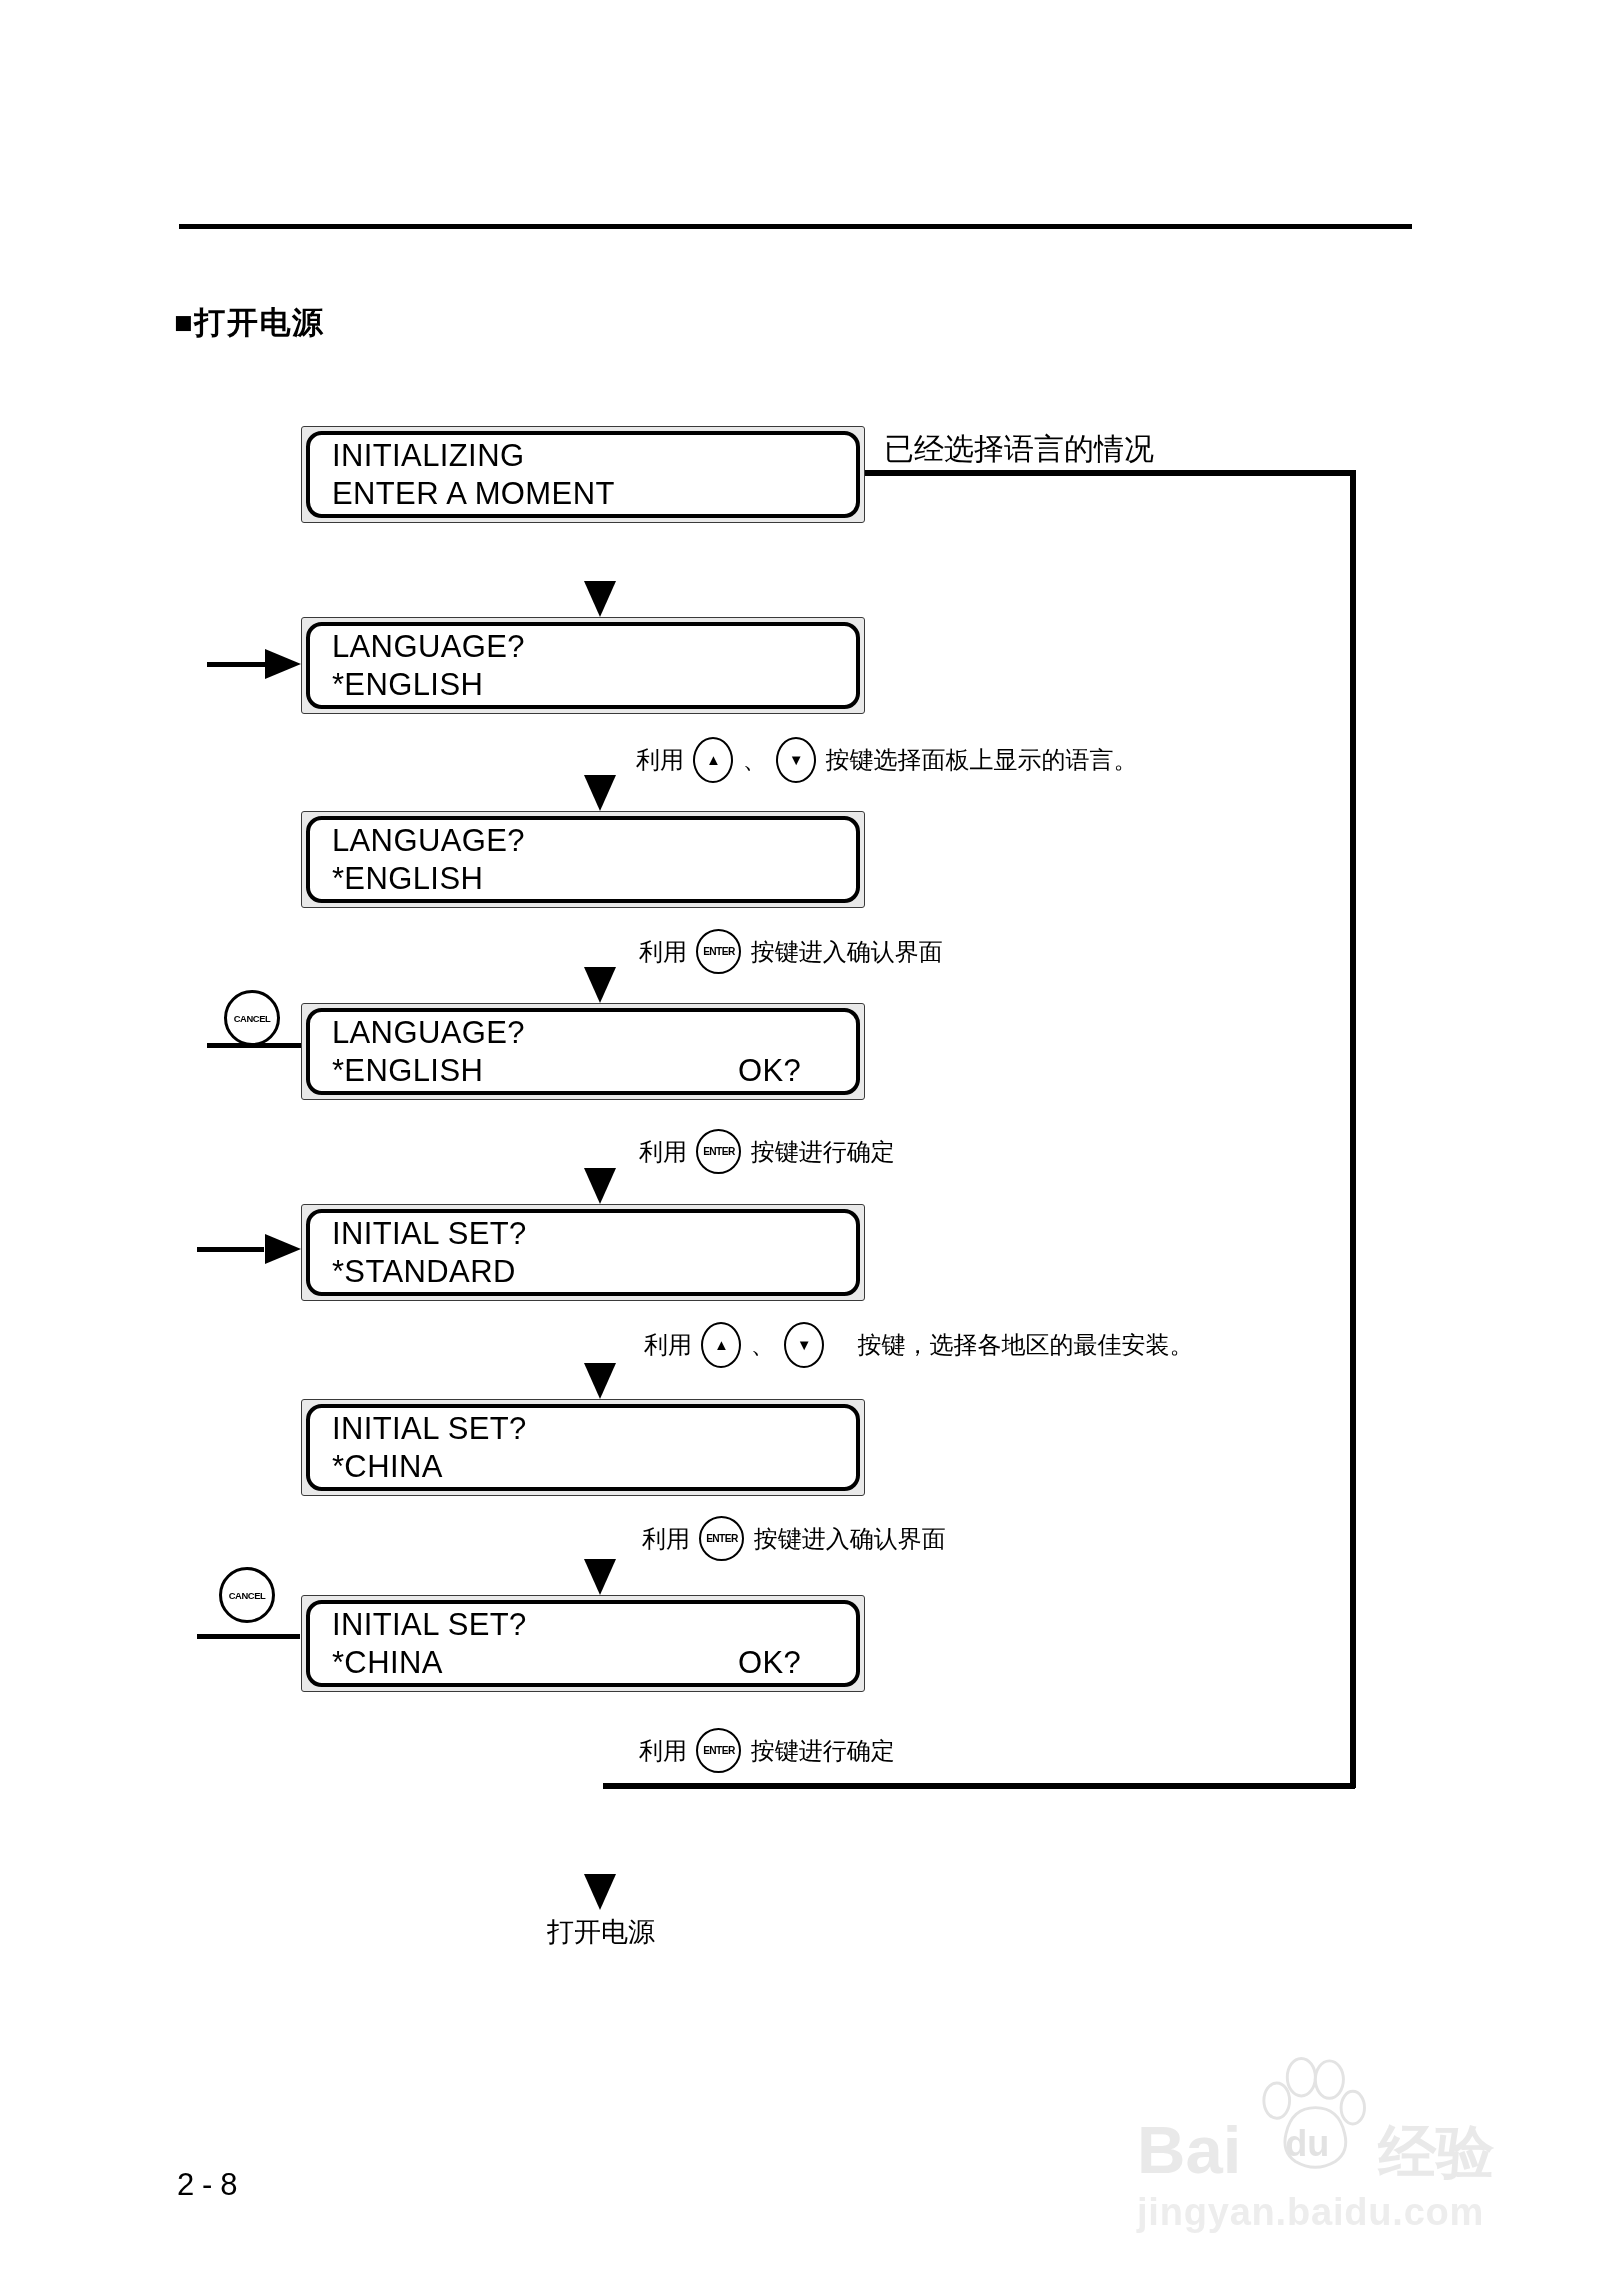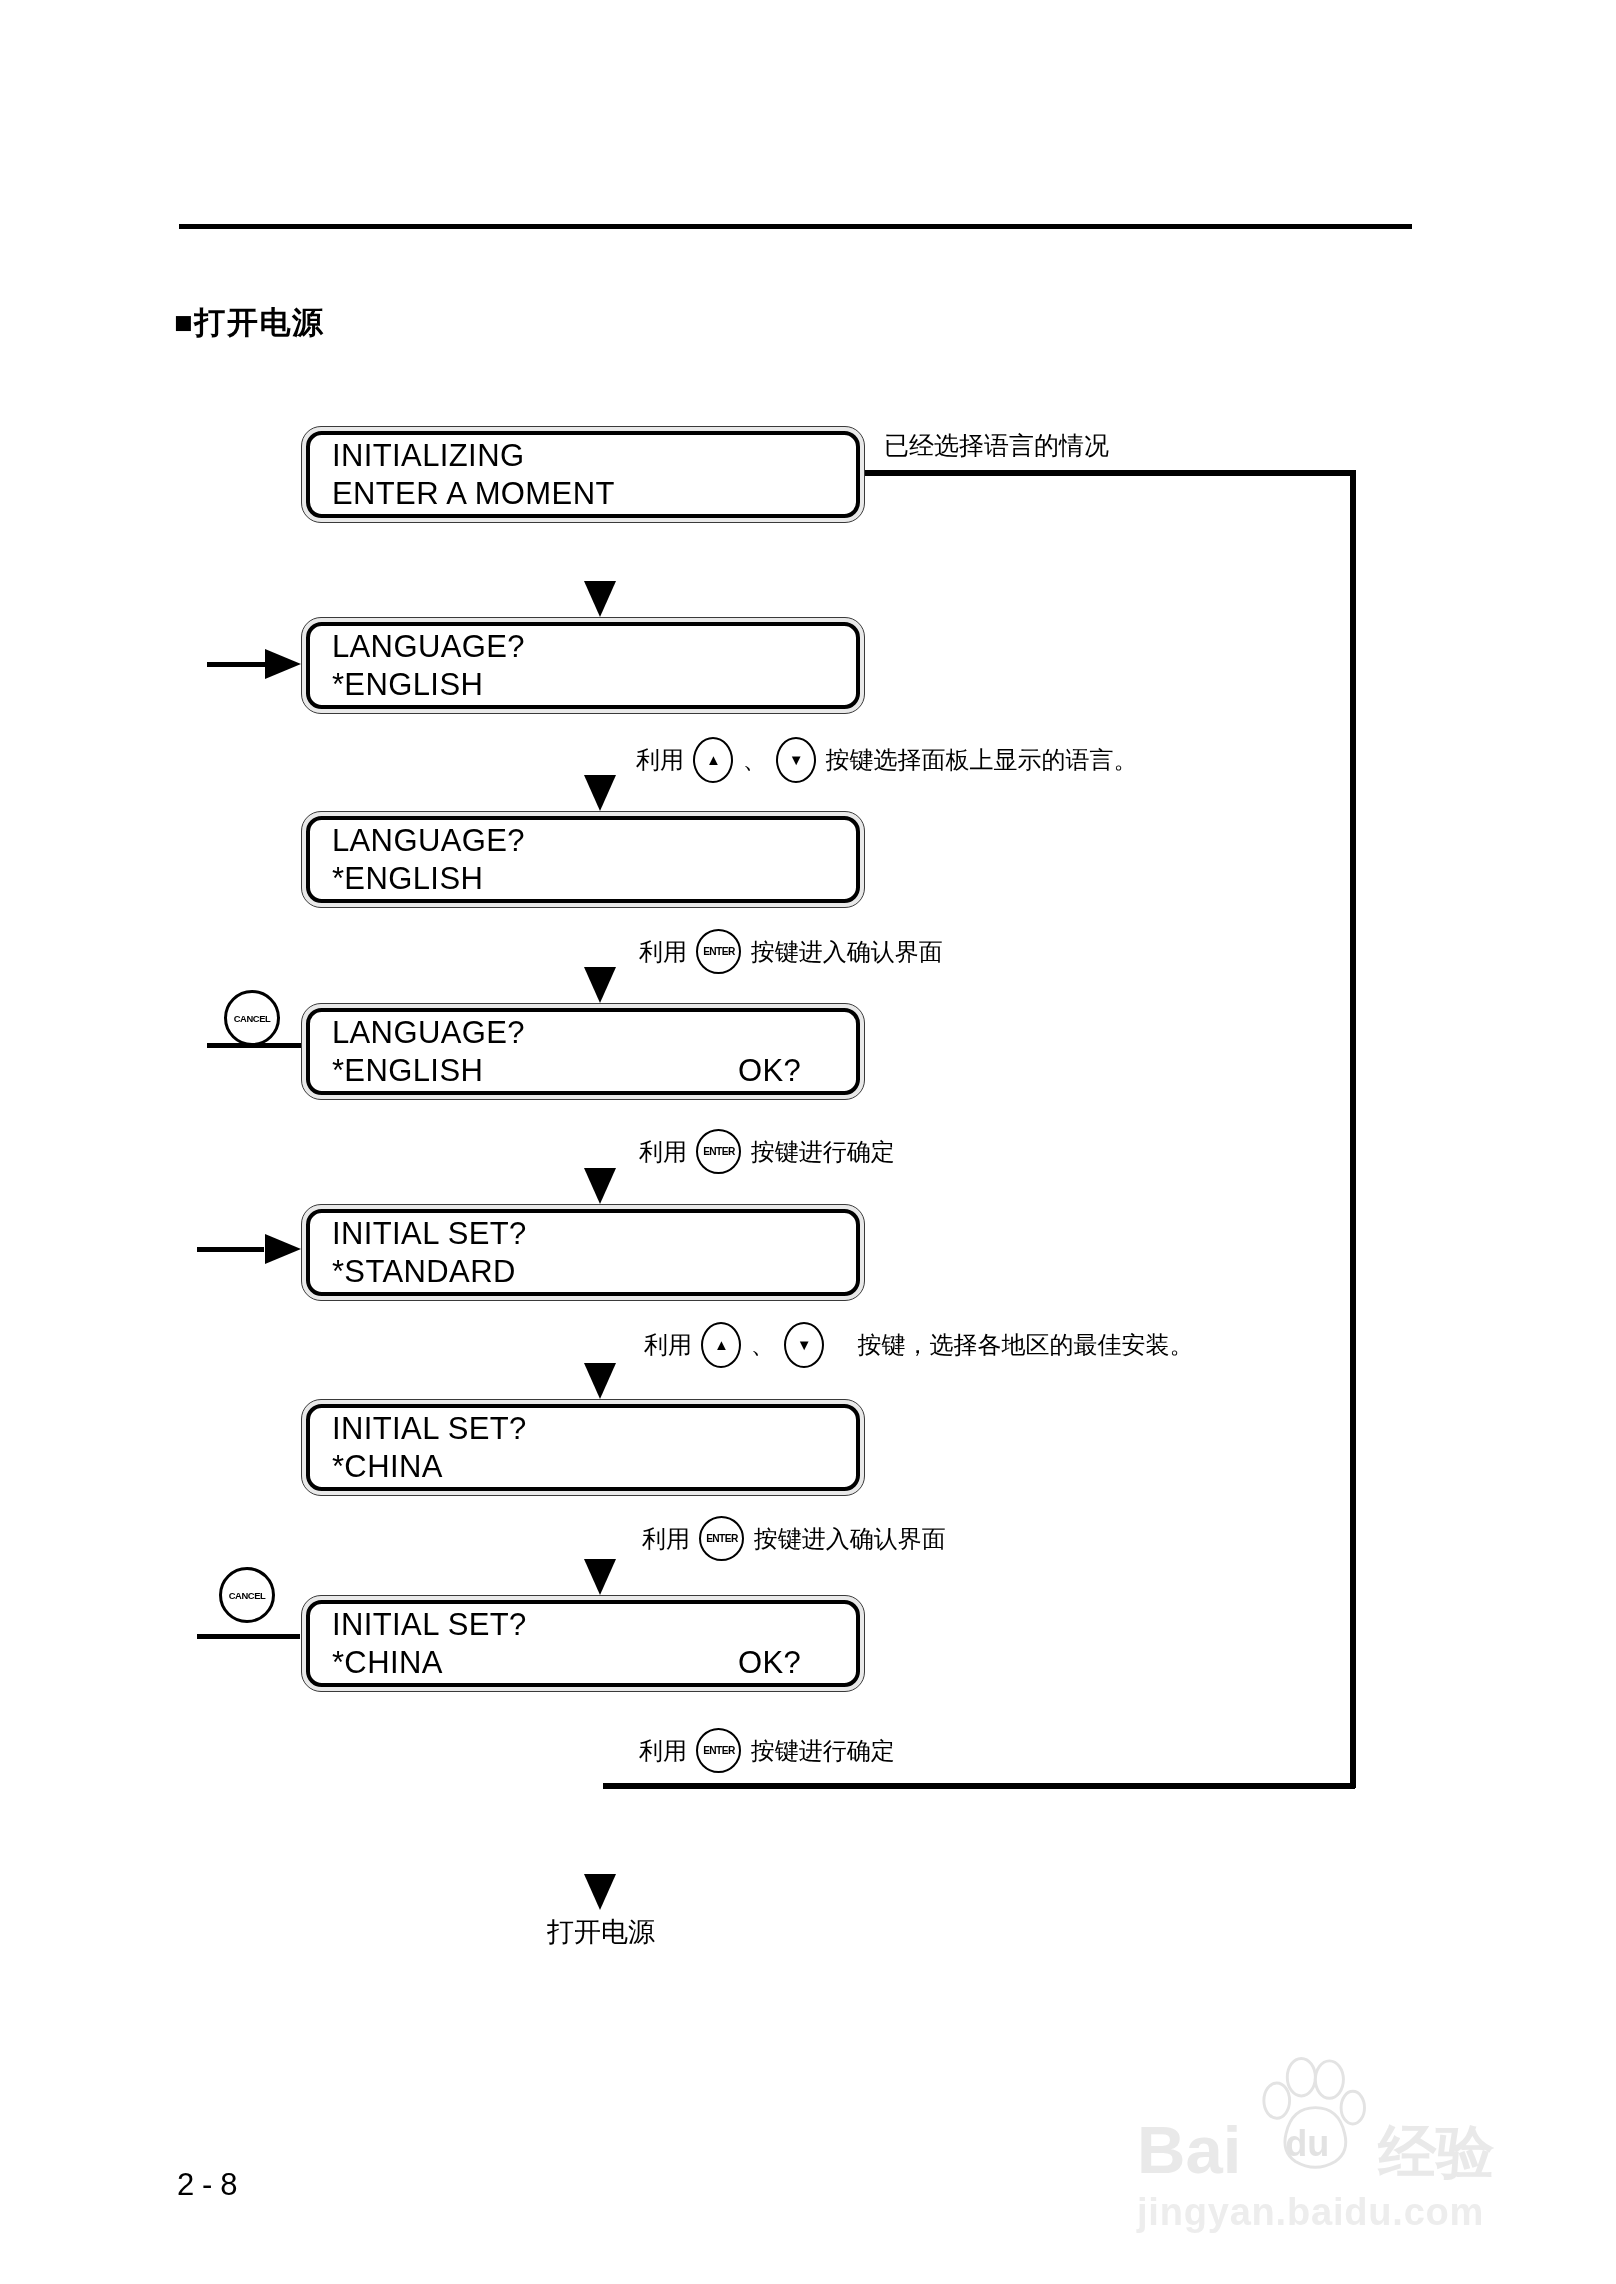--- a/index.html
+++ b/index.html
@@ -3,21 +3,21 @@
 <meta charset="utf-8">
 <style>
   html,body{margin:0;padding:0;background:#ffffff;}
   #page{position:relative;width:1617px;height:2284px;background:#ffffff;overflow:hidden;
         font-family:"Liberation Sans",sans-serif;color:#000;}
   .abs{position:absolute;}
   .hline{position:absolute;background:#000;}
   .vline{position:absolute;background:#000;}
   
   .lcd{position:absolute;left:301px;width:564px;height:97px;background:#e9e9e9;
-       border:1.6px solid #3a3a3a;border-radius:20px;box-sizing:border-box;padding:3.9px;}
+       border:1.6px solid #3a3a3a;border-radius:3px;box-sizing:border-box;padding:3.9px;}
   .lcd-inner{width:100%;height:100%;box-sizing:border-box;background:#fff;border:4.7px solid #000;
        border-radius:15.7px;display:flex;flex-direction:column;justify-content:center;
        padding-left:22px;font-size:31px;line-height:38px;letter-spacing:0.4px;}
   .lcd-line{position:relative;}
   .ok-label{position:absolute;right:55px;top:0;}
   
   .arrow-down{position:absolute;width:0;height:0;border-left:16.4px solid transparent;
        border-right:16.4px solid transparent;border-top:36px solid #000;}
   .arrow-right{position:absolute;width:0;height:0;border-top:15.7px solid transparent;
        border-bottom:15.7px solid transparent;border-left:36px solid #000;}
@@ -47,21 +47,21 @@
 </style>
 </head>
 <body>
 
 <div id="page">
 
   <div class="hline" style="left:179px;top:224px;width:1233px;height:4.7px;"></div>
 
   <div class="heading">■打开电源</div>
 
-  <div class="abs note-text" style="left:884px;top:429px;font-size:25px;white-space:nowrap;">已经选择语言的情况</div>
+  <div class="abs note-text" style="left:884px;top:429px;font-size:30px;white-space:nowrap;">已经选择语言的情况</div>
   <div class="hline" style="left:865px;top:470px;width:490px;height:5.5px;"></div>
   <div class="vline" style="left:1350px;top:470px;width:5.5px;height:1318px;"></div>
   <div class="hline" style="left:603px;top:1783px;width:752px;height:5.5px;"></div>
 
   <div class="lcd" style="top:426px;">
     <div class="lcd-inner">
       <div class="lcd-line">INITIALIZING</div>
       <div class="lcd-line">ENTER A MOMENT</div>
     </div>
   </div>

